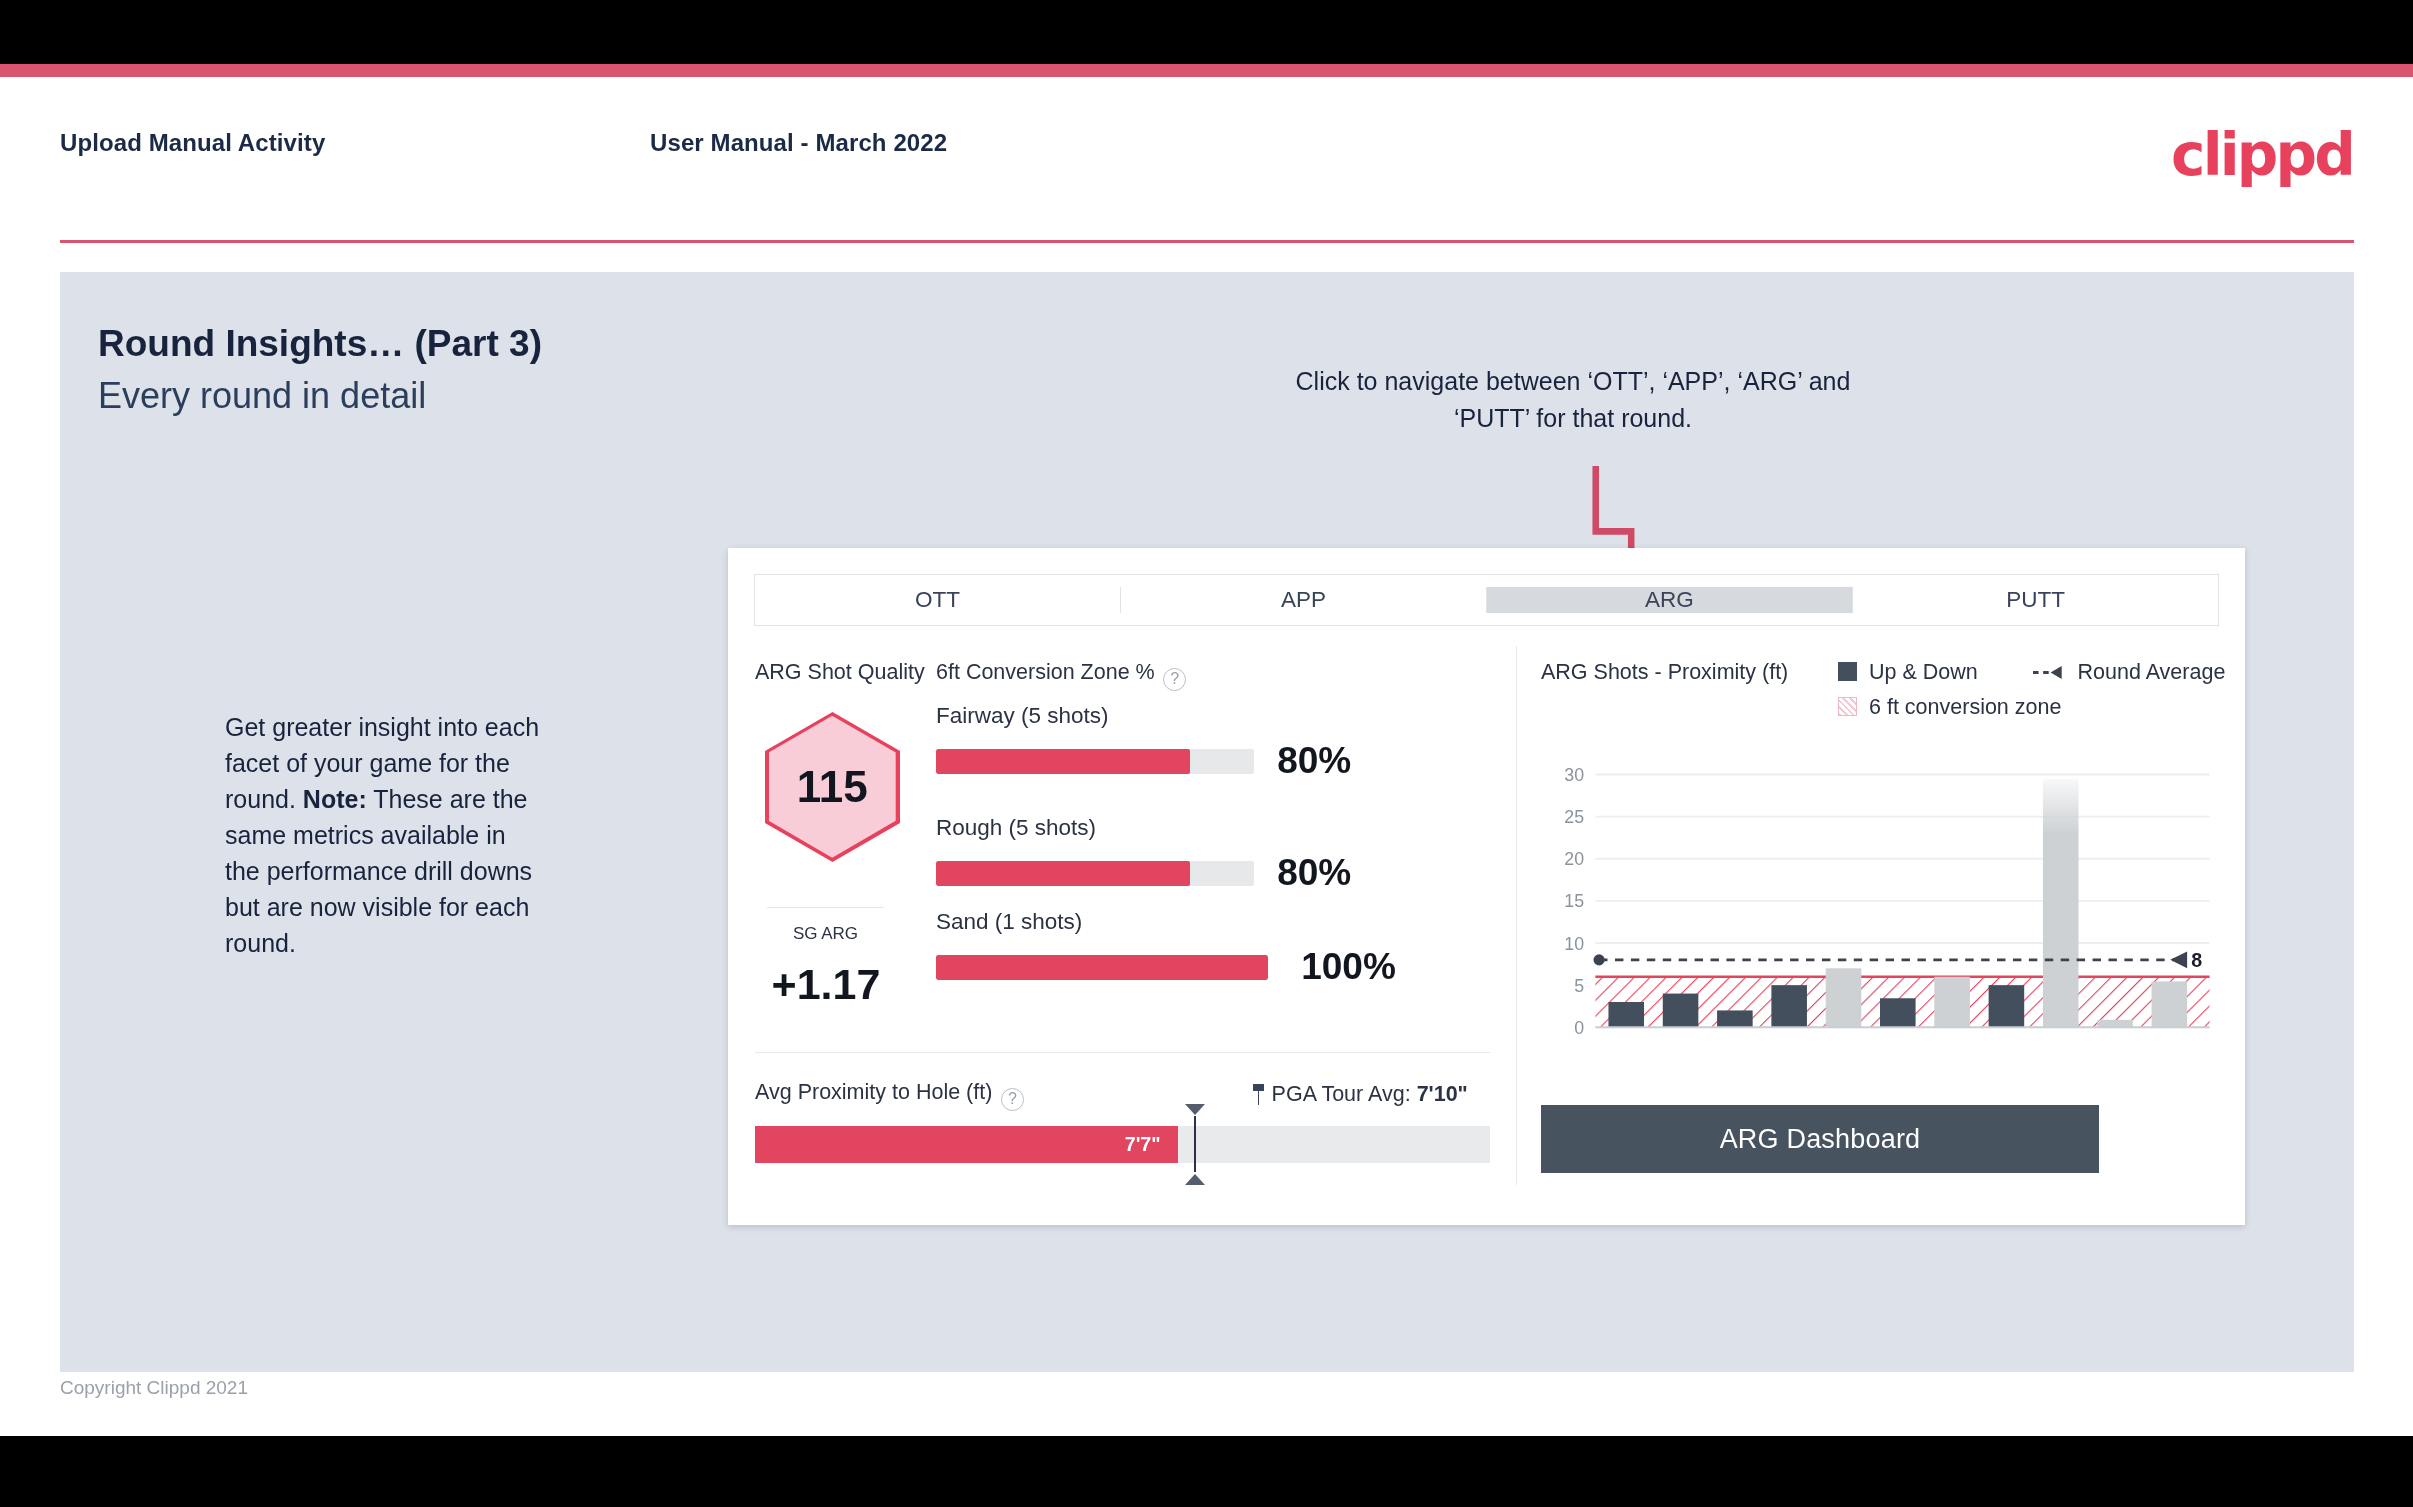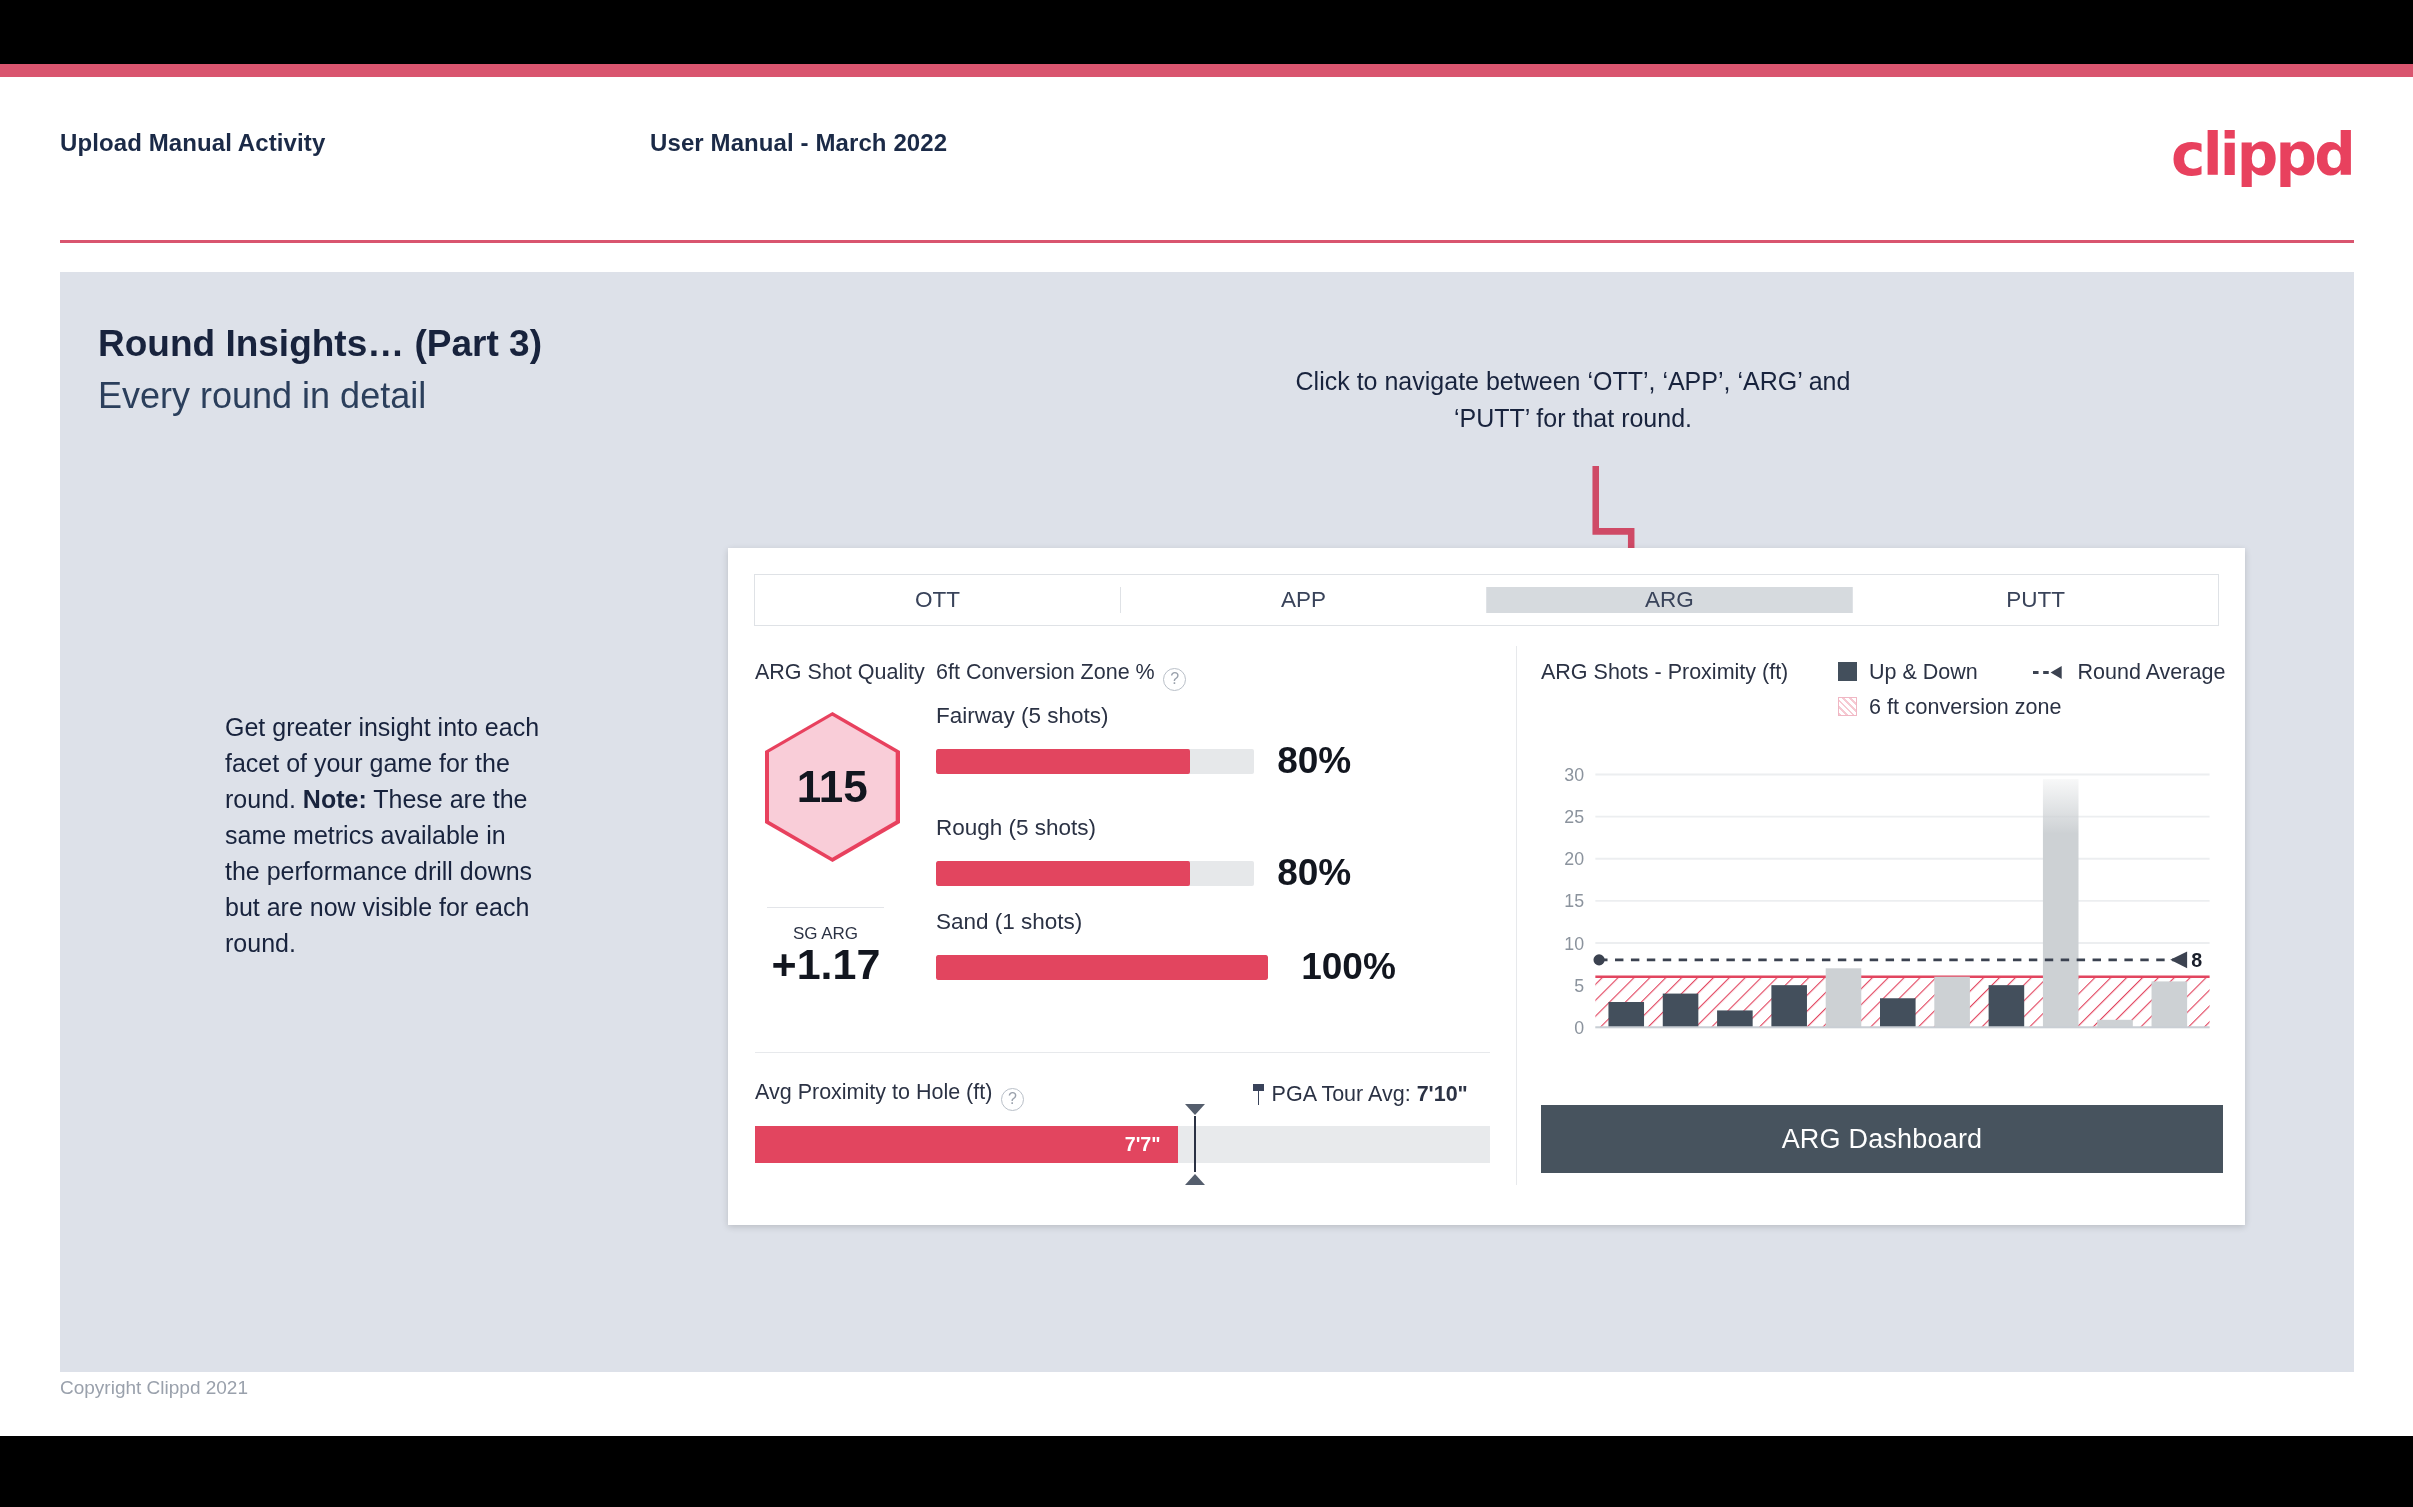--- a/index.html
+++ b/index.html
@@ -72,21 +72,21 @@
   .hex-inner {
     position:absolute; left:3.7px; top:3.7px; width:127px; height:142px; background:#f9cdd8;
     clip-path: polygon(50% 0%, 100% 26%, 100% 74%, 50% 100%, 0% 74%, 0% 26%);
     display:flex; align-items:center; justify-content:center;
     font-size:44px; font-weight:600; color:#12161f;
   }
   .hex-outer-fill { background:#e8415e; }
 
   .sg-div { position:absolute; left:39px; top:359px; width:117px; height:0.9px; background:#e3e5e9; }
   .sg-lbl { position:absolute; left:39px; top:376px; width:117px; text-align:center; font-size:17px; color:#2b3244; }
-  .sg-val { position:absolute; left:30px; top:392px; width:136px; text-align:center;
+  .sg-val { position:absolute; left:30px; top:412px; width:136px; text-align:center;
             font-size:43px; font-weight:600; color:#12161f; }
 
   .conv-row { position:absolute; left:208px; }
   .conv-name { font-size:22.5px; color:#2b3244; margin-bottom:11.2px; }
   .conv-track { display:inline-block; vertical-align:middle; width:318px; height:25px; background:#e6e8ea; border-radius:1.9px; overflow:hidden; }
   .conv-fill { height:100%; background:#e2455f; border-radius:1.9px; }
   .conv-pct { display:inline-block; vertical-align:middle; margin-left:19px;
               font-size:37px; font-weight:600; color:#12161f; }
 
   .hr-left { position:absolute; left:27px; top:504px; width:735px; height:0.9px; background:#e7e9ec; }
@@ -109,21 +109,21 @@
   
   .lbl-shots { position:absolute; left:813px; top:112px; }
   .lgd { position:absolute; font-size:21.5px; color:#2b3244; }
   .lgd-sq { display:inline-block; width:19px; height:19px; background:#434f5c; vertical-align:-1.9px; margin-right:12px; }
   .lgd-hatch { display:inline-block; width:19px; height:19px; vertical-align:-1.9px; margin-right:12px;
                background:repeating-linear-gradient(45deg,#f6c9d2 0 1.9px,#fff 1.9px 4.7px); border:0.9px solid #f0b7c4; }
   .lgd-dash { display:inline-block; width:37px; height:19px; vertical-align:-2.8px; margin-right:7.5px; position:relative; }
 
   .chart { position:absolute; left:813px; top:204px; width:678px; height:309px; }
 
-  .btn-dash { position:absolute; left:813px; top:557px; width:682px; height:68px;
+  .btn-dash { position:absolute; left:813px; top:557px; width:558px; height:68px;
               background:#47535e; color:#fff; font-size:27px; display:flex; align-items:center;
               justify-content:center; letter-spacing:0.2px; }
 </style>
 </head>
 <body>
 
 <div id="stage">
 
   <div class="bar-black-top"></div>
   <div class="bar-red"></div>

